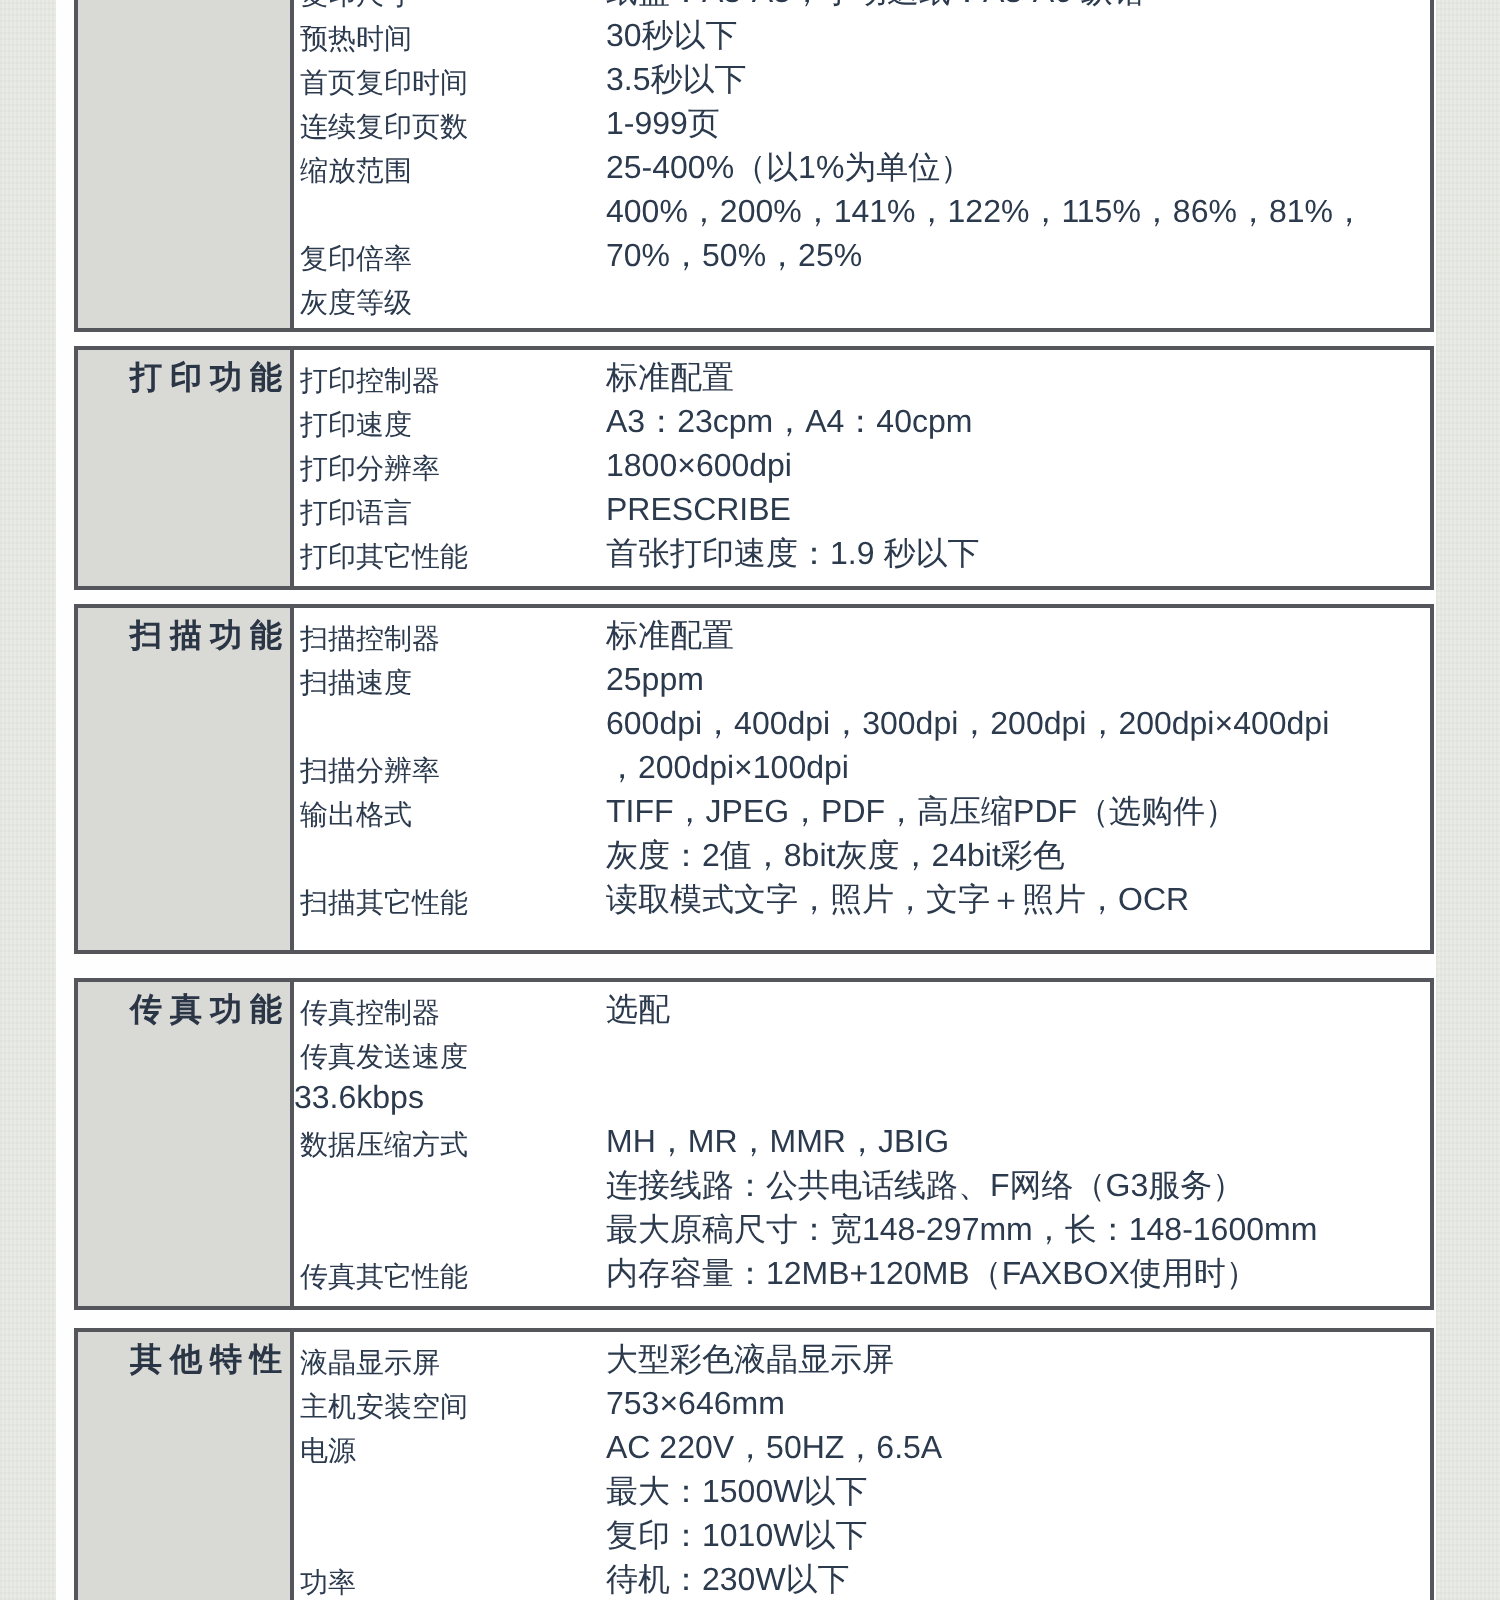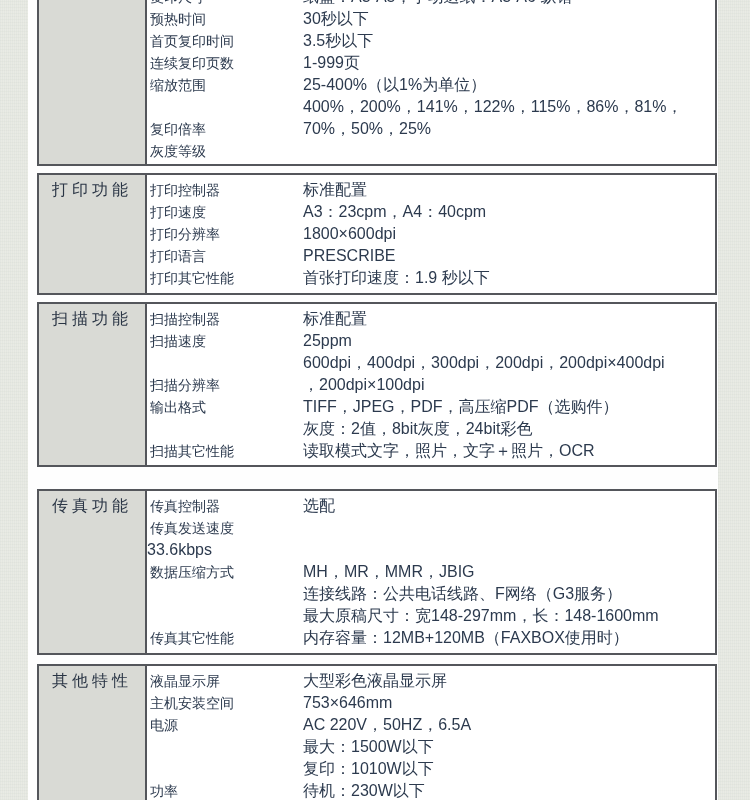--- a/index.html
+++ b/index.html
@@ -39,31 +39,31 @@
     width:108px;
     flex:0 0 108px;
     background:#d9dad5;
     border-right:2px solid #54565b;
     padding-top:4px;
     box-sizing:border-box;
   }
   .section-title{
     line-height:22px;
     font-size:16px;
-    font-weight:normal;
+    font-weight:bold;
     letter-spacing:4px;
-    text-align:center;
+    text-align:right;
     color:#2a3545;
     white-space:nowrap;
   }
   .section-rows{
     flex:1 1 auto;
     padding:4px 0 4px 0;
   }
-  .sec-scan .section-rows{padding-bottom:3px;}
+  .sec-scan .section-rows{padding-bottom:13px;}
   .sec-copy .section-rows{padding-bottom:2px;}
   .spec-row{
     display:flex;
     align-items:flex-end;
   }
   .spec-label{
     flex:0 0 156px;
     width:156px;
     box-sizing:border-box;
     padding-left:3px;

